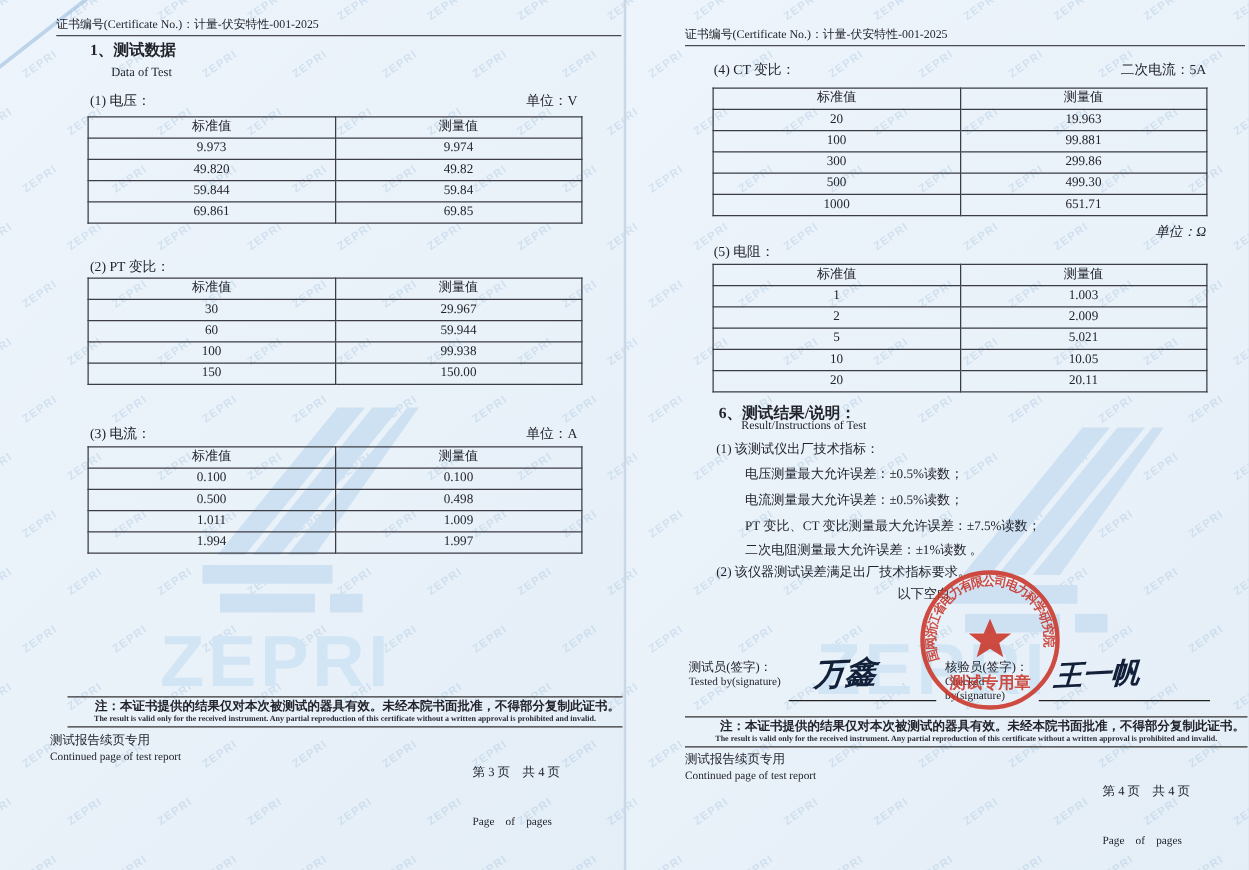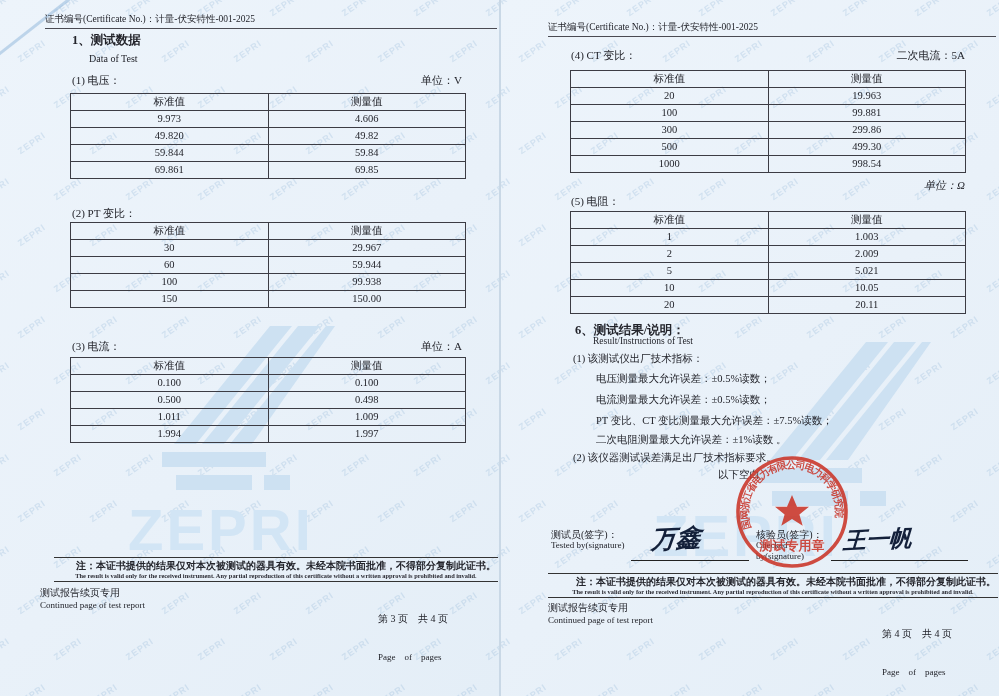--- a/index.html
+++ b/index.html
@@ -199,21 +199,21 @@
       <table class="dt" style="left:70px;top:93px;">
           <thead>
             <tr>
               <th>标准值</th>
               <th>测量值</th>
             </tr>
           </thead>
           <tbody>
             <tr>
               <td>9.973</td>
-              <td>4.606</td>
+              <td>9.974</td>
             </tr>
             <tr>
               <td>49.820</td>
               <td>49.82</td>
             </tr>
             <tr>
               <td>59.844</td>
               <td>59.84</td>
             </tr>
             <tr>
@@ -459,21 +459,21 @@
             <tr>
               <td>300</td>
               <td>299.86</td>
             </tr>
             <tr>
               <td>500</td>
               <td>499.30</td>
             </tr>
             <tr>
               <td>1000</td>
-              <td>998.54</td>
+              <td>651.71</td>
             </tr>
           </tbody>
         </table>
 
       <div class="row-label" style="left:70px;top:194px;">(5) 电阻：</div>
       <div class="unit" style="left:264px;top:178px;width:200px;font-style:italic;">单位：Ω</div>
       <table class="dt" style="left:69px;top:211px;">
           <thead>
             <tr>
               <th>标准值</th>

